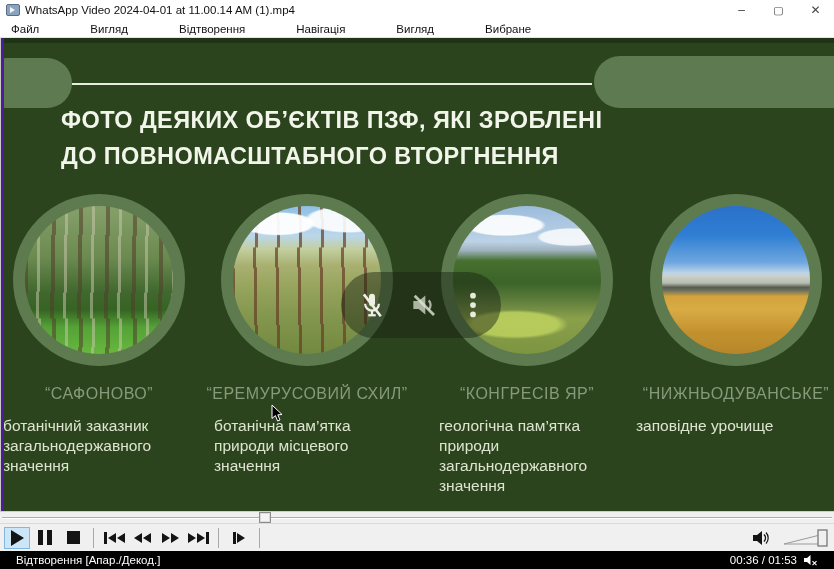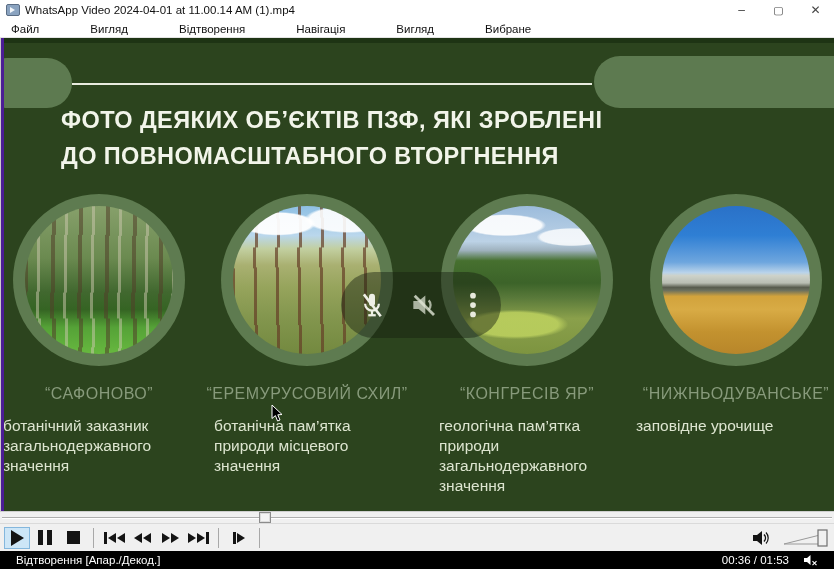--- a/index.html
+++ b/index.html
@@ -87,21 +87,21 @@
   .stop-sq { width:13px; height:13px; background:#141414; }
   .mini-tri-l { width:0; height:0; border-right:8px solid #141414; border-top:5px solid transparent; border-bottom:5px solid transparent; }
   .mini-tri-r { width:0; height:0; border-left:8px solid #141414; border-top:5px solid transparent; border-bottom:5px solid transparent; }
   .vbar { width:3px; height:12px; background:#141414; }
   .icon-row { display:flex; align-items:center; gap:1px; }
   .vol-wrap { margin-left:auto; display:flex; align-items:center; margin-right:4px; }
 
   
   .statusbar { position:absolute; left:0; top:551px; width:834px; height:18px; background:#000;
                color:#fff; font-size:11.5px; display:flex; align-items:center; padding:0 16px; }
-  .status-right { margin-left:auto; display:flex; align-items:flex-start; gap:14px; }
+  .status-right { margin-left:auto; display:flex; align-items:flex-start; gap:6px; }
 
   .cursor { position:absolute; left:271px; top:404px; z-index:9; }
 </style>
 </head>
 <body>
 
 <div class="window">
 
   <div class="titlebar">
     <span class="app-icon"></span>

